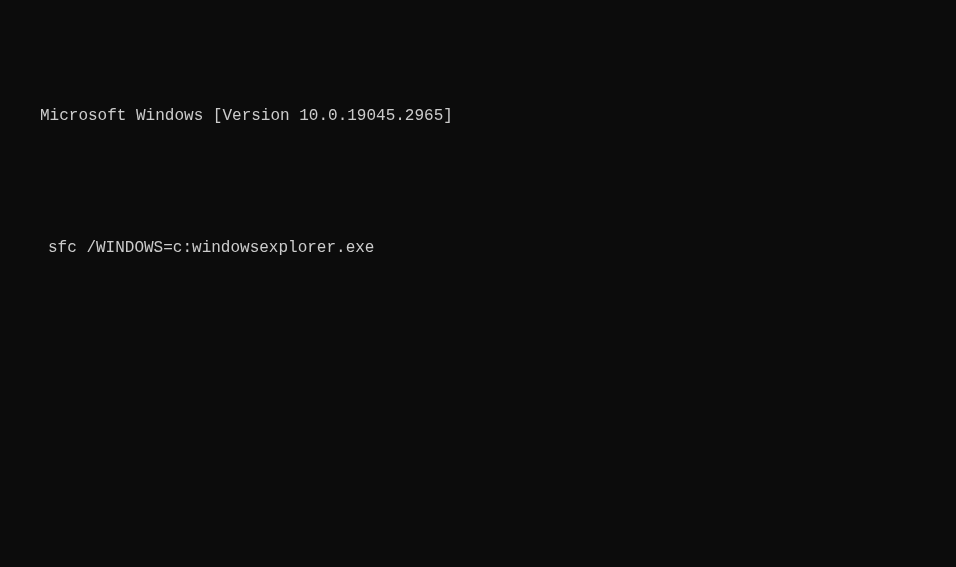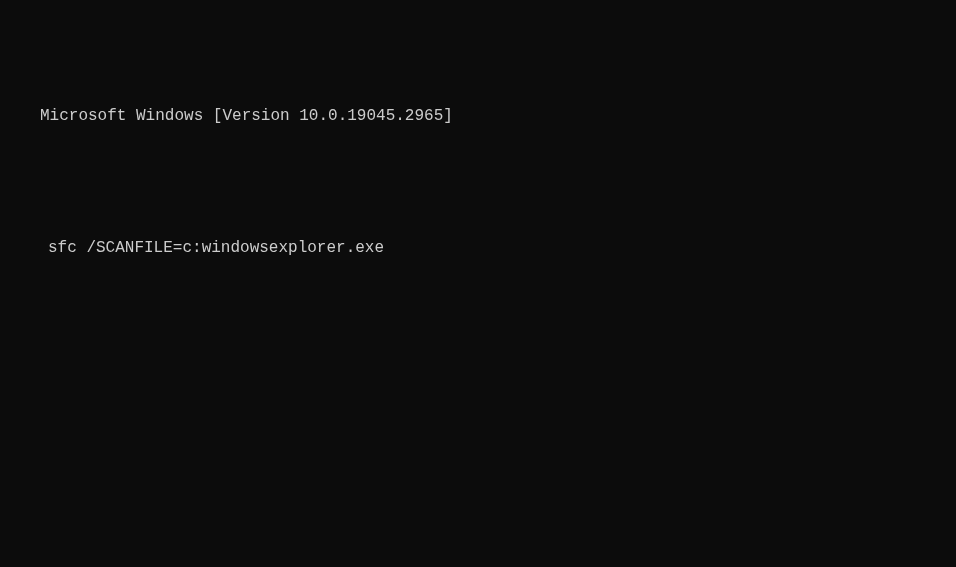--- a/index.html
+++ b/index.html
@@ -40,14 +40,14 @@
     }
   </style>
 </head>
 <body>
 
 <div class="title-bar"></div>
 
 <div class="terminal-content">
   <span class="line">Microsoft Windows [Version 10.0.19045.2965]</span>
   <span class="line"></span>
-  <span class="prompt-line"><span class="command">sfc /SCANFILE=c:windowsexplorer.exe</span></span>
+  <span class="prompt-line"><span class="command">sfc /WINDOWS=c:windowsexplorer.exe</span></span>
 </div>
 
 </body></html>

